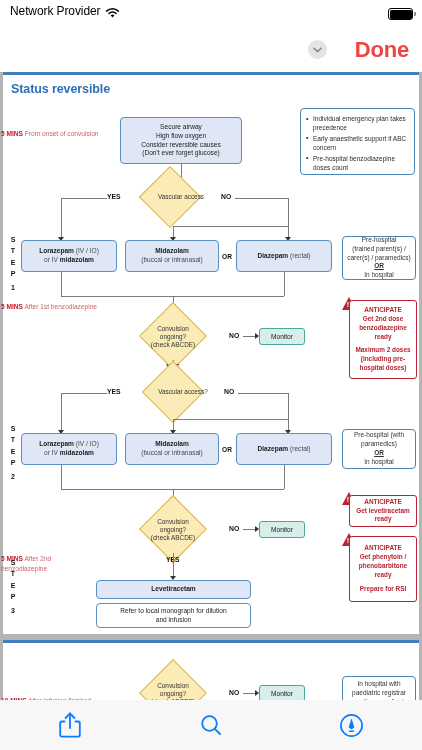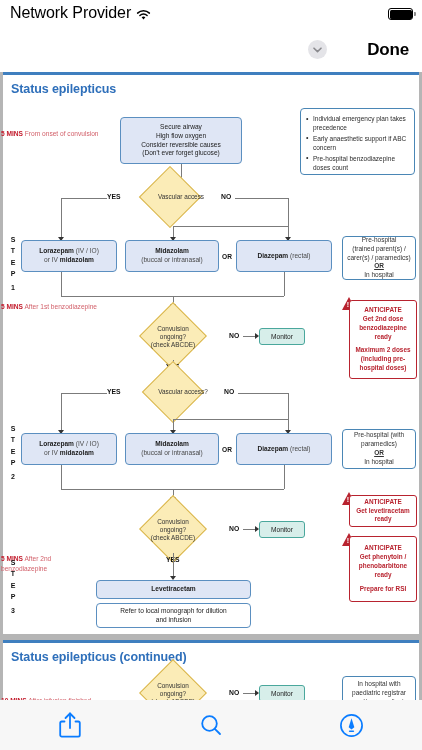--- a/index.html
+++ b/index.html
@@ -11,21 +11,21 @@
     overflow:hidden;
   }
   #app { position:relative; width:422px; height:750px; background:#fff; }
 
   
   .statusbar {
     position:absolute; top:0; left:0; width:422px; height:28px;
     display:flex; align-items:center; background:#fff;
   }
   .sb-left { position:absolute; left:10px; top:4px; display:flex; align-items:center; gap:5px; }
-  .sb-carrier { font-size:16px; color:#000; letter-spacing:-0.1px;text-align:right; }
+  .sb-carrier { font-size:12px; color:#000; letter-spacing:-0.1px;text-align:right; }
   .sb-wifi { width:15px; height:12px; position:relative; display:inline-block; }
   .sb-time { position:absolute; left:0; right:0; top:4px; text-align:center; font-size:14px; font-weight:600; color:#000; }
   .sb-batt { position:absolute; right:9px; top:8px; width:25px; height:12px; }
   .sb-batt .shell { position:absolute; inset:0; border:1.3px solid #000; border-radius:3px; }
   .sb-batt .fill { position:absolute; left:1.5px; top:1.5px; bottom:1.5px; right:1.5px; background:#000; border-radius:1.5px;}
   .sb-batt .nub { position:absolute; right:-3px; top:4px; width:2px; height:4px; background:#000; border-radius:0 1px 1px 0; opacity:.45;}
 
   
   .navbar {
     position:absolute; top:28px; left:0; width:422px; height:44px;
@@ -34,21 +34,21 @@
   .nav-title {
     position:absolute; left:0; right:0; text-align:center;
     font-size:17.5px; font-weight:700; color:#0b0b0b; letter-spacing:-0.3px;
     padding-right:16px;
   }
   .nav-chev {
     position:absolute; left:308px; top:12px; width:19px; height:19px;
     border-radius:50%; background:#e4e4e8; display:flex; align-items:center; justify-content:center;
   }
   .nav-done {
-    position:absolute; right:13px; font-size:17px; font-weight:600; color:#000000; letter-spacing:-0.2px;
+    position:absolute; right:13px; font-size:22px; font-weight:600; color:#ef4444; letter-spacing:-0.2px;
   }
 
   
   .pdfview {
     position:absolute; top:72px; left:0; width:422px; height:628px;
     background:#b5b5b5; overflow:hidden;
   }
   .page {
     position:absolute; left:3px; width:416px; background:#fff;
   }
@@ -179,21 +179,21 @@
           <path d="M1 1.2 4.5 4.6 8 1.2" stroke="#8a8a8e" stroke-width="1.6" fill="none" stroke-linecap="round" stroke-linejoin="round"></path>
         </svg>
     </div>
     <div class="nav-done">Done</div>
   </div>
 
   <div class="pdfview">
 
     <div class="page page1">
       <div class="page-topline"></div>
-      <div class="page-title" style="top:10px">Status epilepticus</div>
+      <div class="page-title" style="top:10px">Status reversible</div>
 
       <div class="timelabel" style="left:-2px; top:57px; width:98px;">
         <b>5 MINS</b> <span>From onset of convulsion</span>
       </div>
       <div class="timelabel" style="left:-2px; top:230px; width:98px;">
         <b>5 MINS</b> <span>After 1st benzodiazepine</span>
       </div>
       <div class="timelabel" style="left:-2px; top:482px; width:98px;">
         <b>5 MINS</b> <span>After 2nd benzodiazepine</span>
       </div>
@@ -376,21 +376,20 @@
         <b>Levetiracetam</b>
       </div>
       <div class="box white" style="position:absolute; left:93px; top:531px; width:155px; height:25px; flex-direction:column;">
         <div>Refer to local monograph for dilution</div>
         <div>and infusion</div>
       </div>
     </div>
 
     <div class="page page2">
       <div class="page-topline"></div>
-      <div class="page-title" style="top:10px">Status epilepticus (continued)</div>
 
       <div class="timelabel" style="left:-2px; top:56px; width:98px;">
         <b>10 MINS</b> <span>After infusion finished</span>
       </div>
 
       <div class="diamond" style="left:146px; top:29px; width:48px; height:48px;"></div>
       <div class="diamond-label" style="left:136px; top:38px; width:68px; height:32px; flex-direction:column;">
         <div>Convulsion</div>
         <div>ongoing?</div>
         <div>(check ABCDE)</div>

